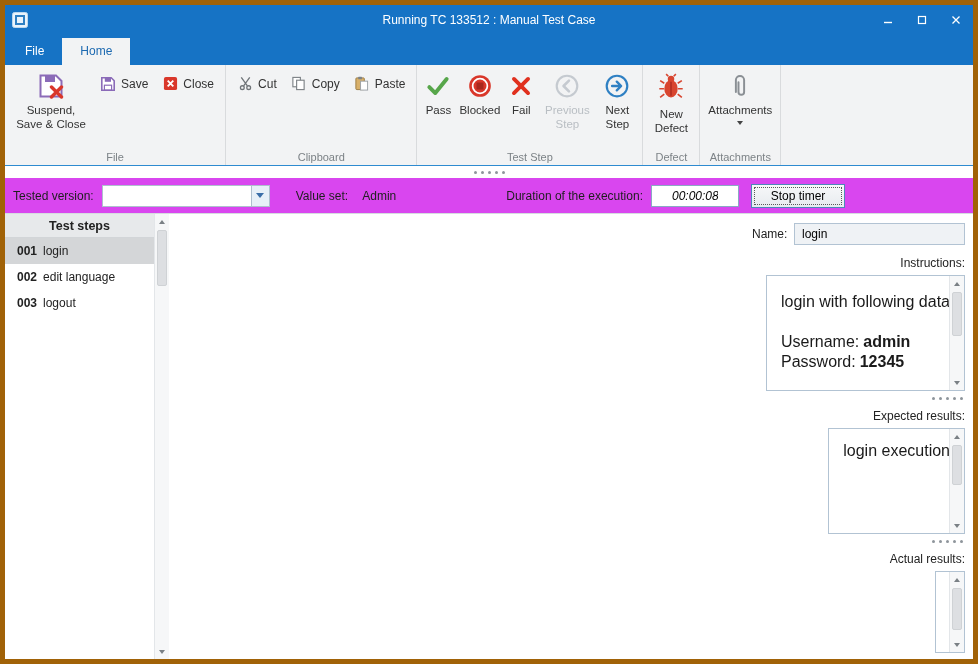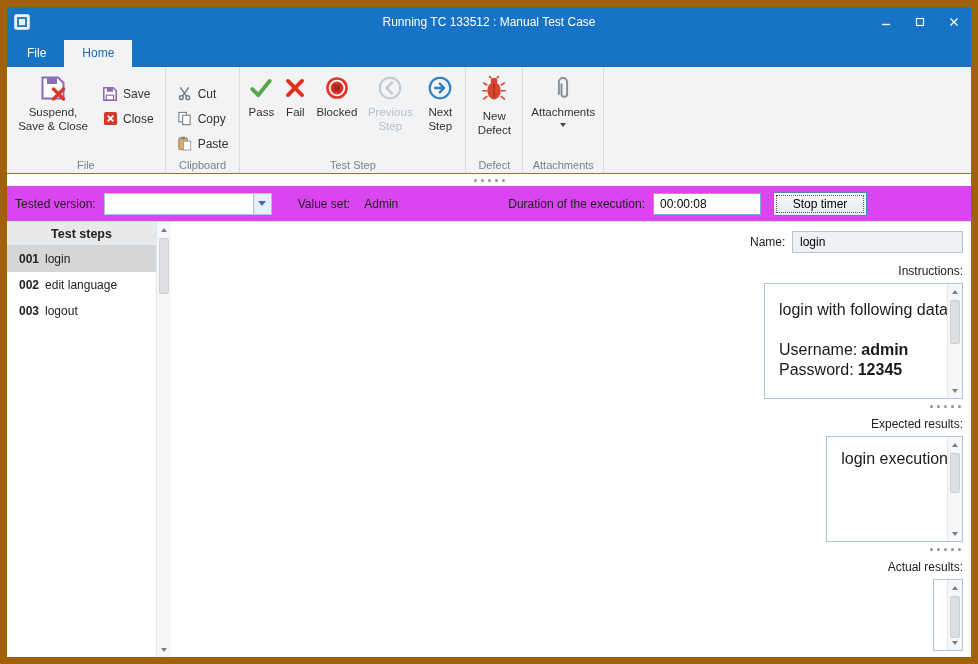--- a/index.html
+++ b/index.html
@@ -1,19 +1,19 @@
 <!DOCTYPE html>
 <html><head>
 <meta charset="utf-8">
 <style>
   * { box-sizing: border-box; margin: 0; padding: 0; }
   html,body { background:#9aa2a8; }
   body { font-family: "Liberation Sans", sans-serif; font-size: 12px; color:#222; }
 
-  .window { width:978px; height:664px; background:#fff; border:7px solid #a16207;
+  .window { width:978px; height:664px; background:#fff; border:5px solid #a16207;
             display:flex; flex-direction:column; overflow:hidden; }
 
   
   .titlebar { flex:0 0 30px; background:#1673c5; display:flex; align-items:center; position:relative; }
   .app-icon { width:16px; height:16px; margin-left:7px; z-index:2; }
   .title { position:absolute; left:0; right:0; text-align:center; color:#fff; font-size:12px; pointer-events:none; }
   .win-controls { margin-left:auto; display:flex; height:100%; z-index:2; }
   .win-btn { width:34px; height:100%; display:flex; align-items:center; justify-content:center; cursor:default; }
 
   
@@ -24,41 +24,41 @@
   
   .ribbon { flex:0 0 100px; background:#f2f3f4; border-bottom:1px solid #2e8bd0; display:flex; }
   .rgroup { position:relative; border-right:1px solid #d9dbdd; padding:3px 4px 17px 4px; display:flex; align-items:flex-start; }
   .rgroup-caption { position:absolute; bottom:2px; left:0; right:0; text-align:center; font-size:11px; color:#7c8286; }
   .big-btn { display:flex; flex-direction:column; align-items:center; padding:4px 4px 2px; border-radius:2px; height:80px; }
   .big-btn .blabel { font-size:11.5px; color:#333; text-align:center; line-height:1.2; margin-top:4px; }
   .big-btn.disabled .blabel { color:#b9bec3; }
   .big-btn.w80 { width:84px; }
   .icon26 { height:28px; display:flex; align-items:center; }
   .icon16 { width:16px; height:16px; display:flex; align-items:center; justify-content:center; }
-  .small-col { display:flex; flex-direction:column; margin-top:11px; }
+  .small-col { display:flex; flex-direction:row; margin-top:3px; }
   .small-btn { display:flex; align-items:center; gap:5px; height:25px; padding:0 7px; font-size:12px; color:#333; border-radius:2px; }
   .caret-down { width:0; height:0; border-left:3.5px solid transparent; border-right:3.5px solid transparent;
                 border-top:4px solid #444; margin-top:3px; }
 
   
   .dots-row { height:12px; display:flex; align-items:center; justify-content:center; background:#fff; }
   .dot { width:3px; height:3px; border-radius:50%; background:#8e959b; margin:0 2px; display:inline-block; }
 
   
   .toolbar { flex:0 0 36px; background:#d946ef; border-bottom:1px solid #d6dbe0; display:flex; align-items:center; }
   .tlabel { margin-left:8px; color:#1e1e1e; }
   .combo { width:168px; height:22px; margin-left:8px; border:1px solid #aebfce; background:#fff; display:flex; }
   .combo-value { flex:1; padding:3px 6px; }
   .combo-btn { width:18px; border-left:1px solid #aebfce; background:#e7f0f8; display:flex; align-items:center; justify-content:center; }
   .tri-down-sm { width:0; height:0; border-left:4px solid transparent; border-right:4px solid transparent; border-top:5px solid #3a6ea8; }
   .tlabel.vs { margin-left:26px; }
   .tvalue { margin-left:14px; }
   .tlabel.dur { margin-left:110px; }
-  .duration-input { width:108px; height:22px; margin-left:8px; border:1px solid #8aa8c4; padding:0 6px;
-                    font-family:"Liberation Sans",sans-serif; font-size:12px; }
+  .duration-input { width:88px; height:22px; margin-left:8px; border:1px solid #8aa8c4; padding:0 20px;
+                    font-family:"Liberation Sans",sans-serif; font-size:12px;font-style:italic; }
   .stop-btn { width:94px; height:24px; margin-left:12px; border:1px solid #4e87b9;
               background:linear-gradient(#f7f8f9,#e7ebef); font-family:"Liberation Sans",sans-serif; font-size:12px;
               outline:1px dotted #5a5a5a; outline-offset:-4px; }
 
   
   .content { flex:1; display:flex; background:#fff; min-height:0; }
 
   
   .steps-panel { flex:0 0 164px; display:flex; }
   .steps-main { flex:1; display:flex; flex-direction:column; }
@@ -209,34 +209,34 @@
         <span class="icon26">
           <svg width="26" height="26" viewBox="0 0 24 24">
               <path d="M4 13 L9.5 18.5 L20 5.5" stroke="#57a64a" stroke-width="3.6" fill="none" stroke-linecap="round" stroke-linejoin="round"></path>
             </svg>
         </span>
         <span class="blabel">Pass</span>
       </div>
       <div class="big-btn">
         <span class="icon26">
           <svg width="26" height="26" viewBox="0 0 24 24">
-              <path d="M5.5 5.5 L18.5 18.5 M18.5 5.5 L5.5 18.5" stroke="#e0301e" stroke-width="3.6" stroke-linecap="round"></path>
-            </svg>
-        </span>
-        <span class="blabel">Fail</span>
-      </div>
-      <div class="big-btn">
-        <span class="icon26">
-          <svg width="26" height="26" viewBox="0 0 24 24">
             <circle cx="12" cy="12" r="10" fill="#d9372a"></circle>
             <circle cx="12" cy="12" r="6.8" fill="none" stroke="#fff" stroke-width="1.6"></circle>
             <rect x="8.8" y="8.8" width="6.4" height="6.4" fill="#a8281e"></rect>
           </svg>
         </span>
         <span class="blabel">Blocked</span>
+      </div>
+      <div class="big-btn">
+        <span class="icon26">
+          <svg width="26" height="26" viewBox="0 0 24 24">
+              <path d="M5.5 5.5 L18.5 18.5 M18.5 5.5 L5.5 18.5" stroke="#e0301e" stroke-width="3.6" stroke-linecap="round"></path>
+            </svg>
+        </span>
+        <span class="blabel">Fail</span>
       </div>
       <div class="big-btn disabled">
         <span class="icon26">
           <svg width="26" height="26" viewBox="0 0 24 24">
             <circle cx="12" cy="12" r="9.5" fill="none" stroke="#c5cad0" stroke-width="2"></circle>
             <path d="M13.8 7 L8.8 12 L13.8 17" stroke="#c5cad0" stroke-width="2.4" fill="none" stroke-linecap="round" stroke-linejoin="round"></path>
           </svg>
         </span>
         <span class="blabel" style="width:50px;">Previous Step</span>
       </div>

